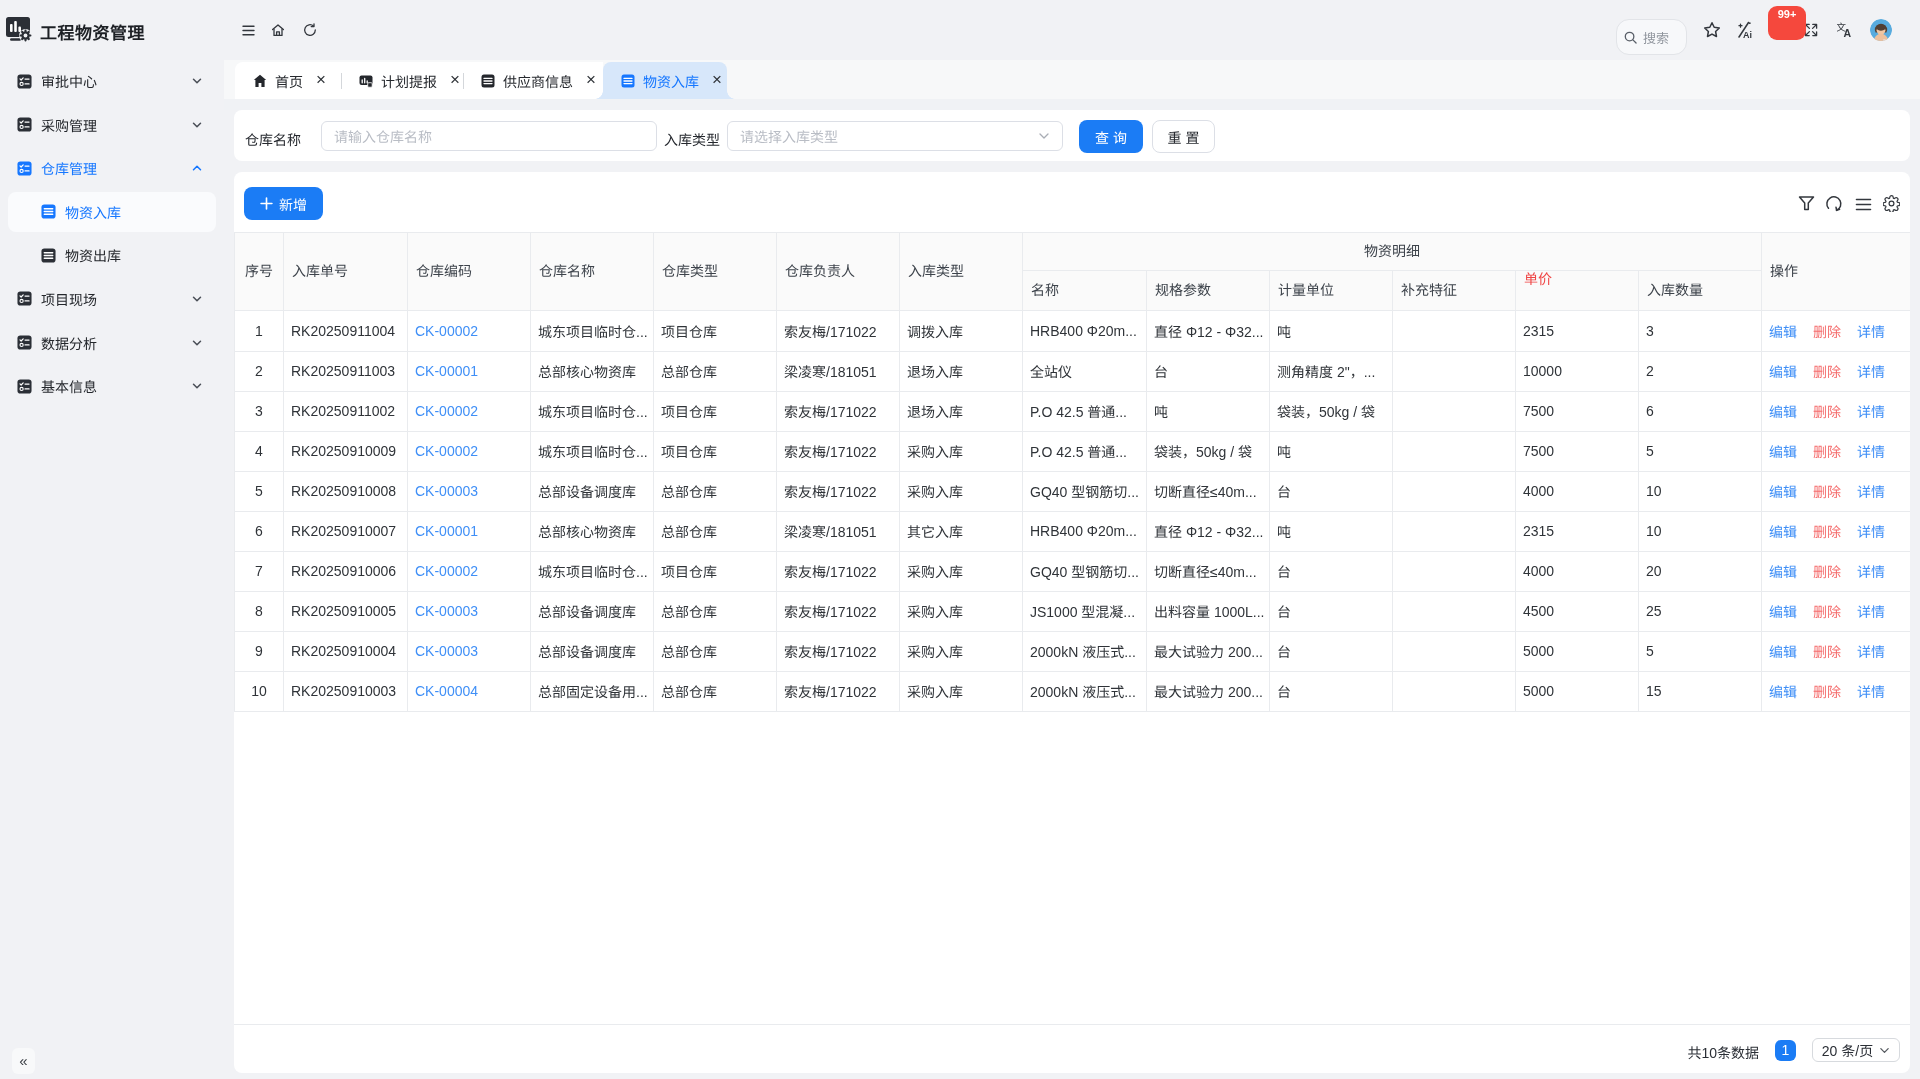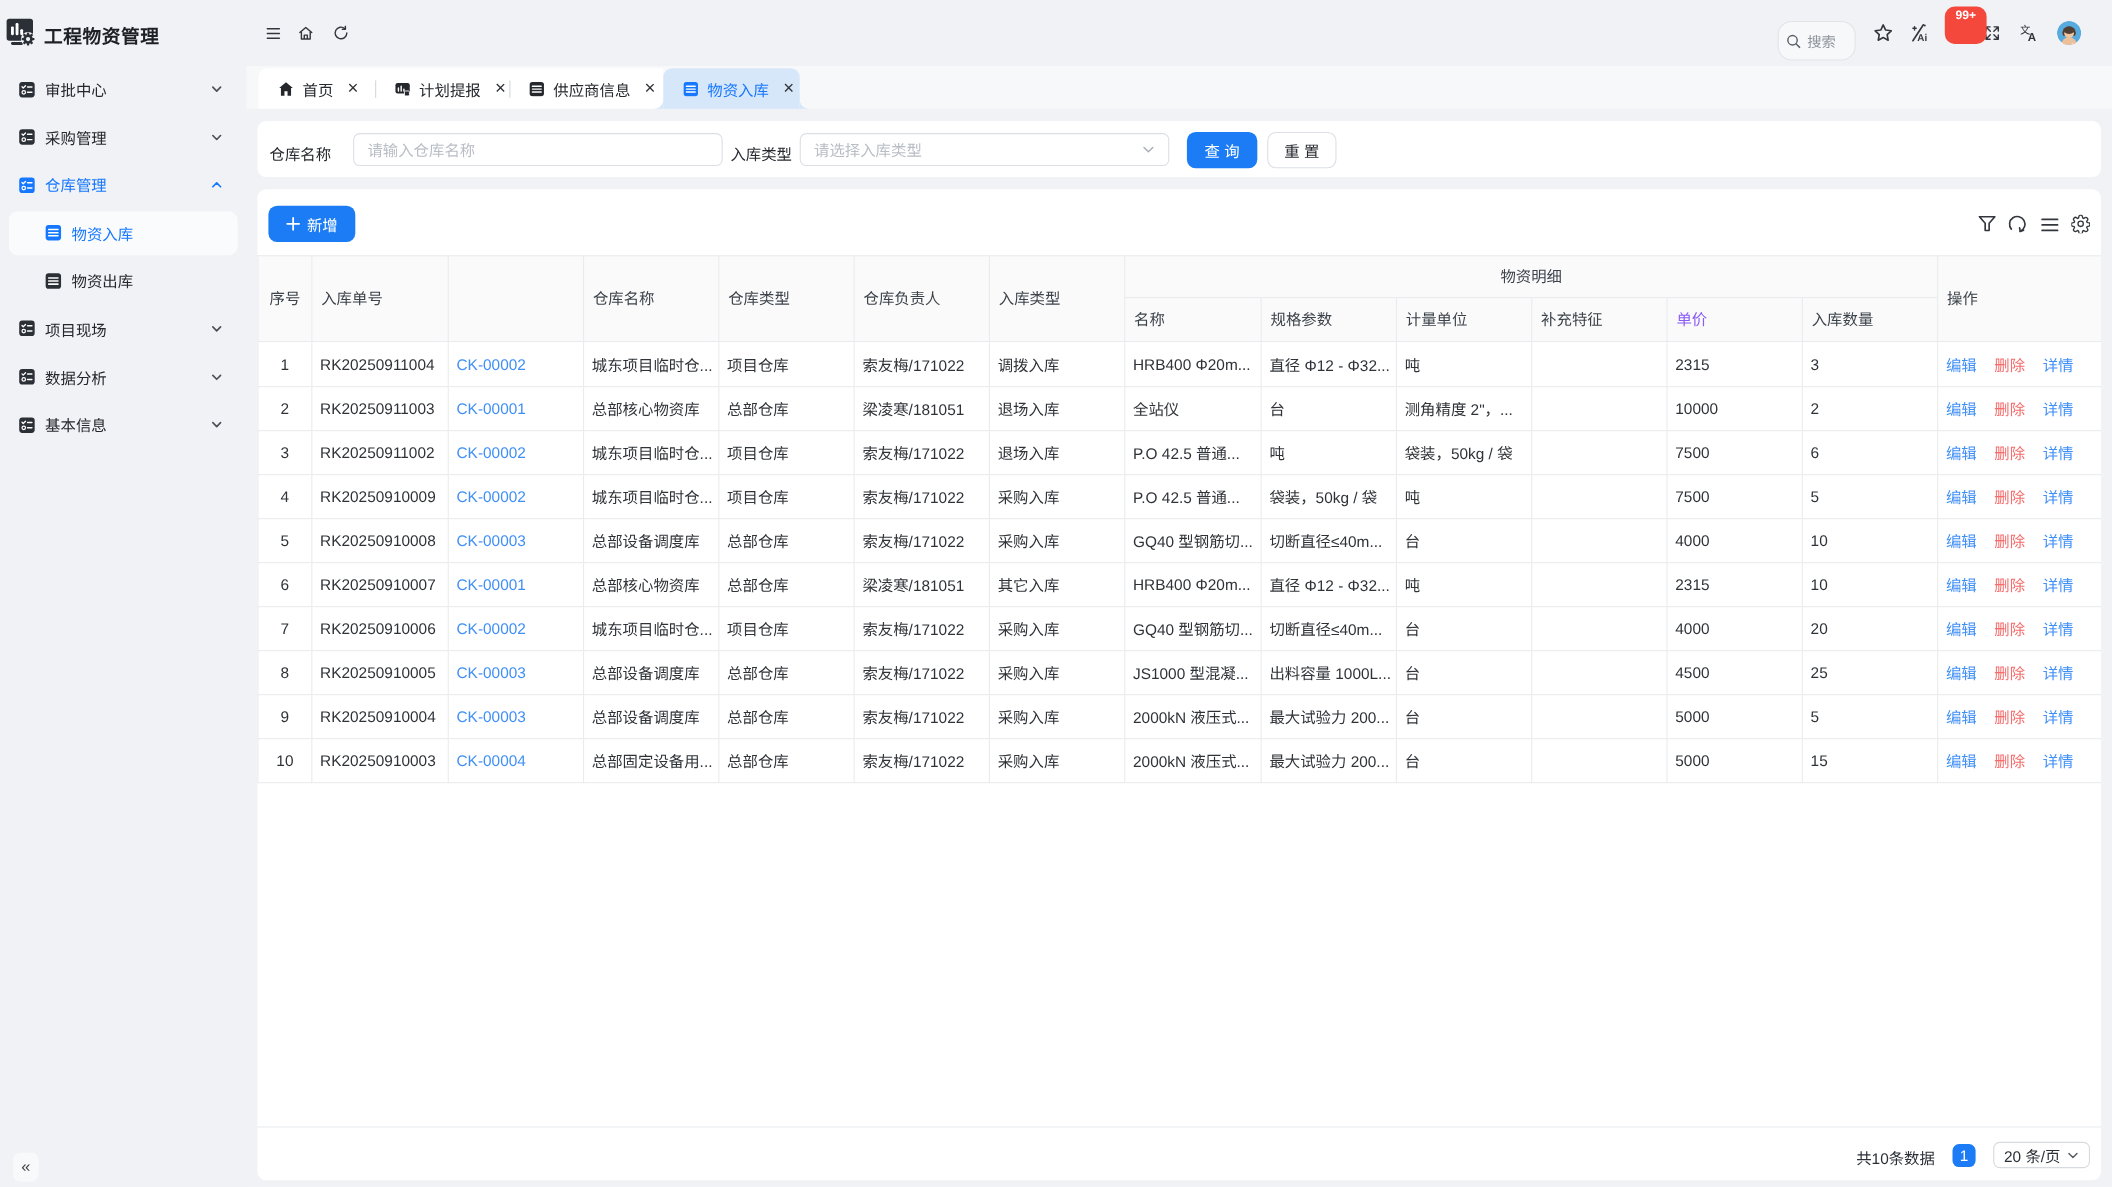--- a/index.html
+++ b/index.html
@@ -350,30 +350,31 @@
       <div style="position:absolute;left:665px;top:0;width:1px;height:79px;background:#e9ebee"></div>
       <div style="position:absolute;left:788px;top:0;width:1px;height:79px;background:#e9ebee"></div>
       <div style="position:absolute;left:1527px;top:0;width:1px;height:79px;background:#e9ebee"></div>
       <div style="position:absolute;left:912px;top:38px;width:1px;height:41px;background:#e9ebee"></div>
       <div style="position:absolute;left:1035px;top:38px;width:1px;height:41px;background:#e9ebee"></div>
       <div style="position:absolute;left:1158px;top:38px;width:1px;height:41px;background:#e9ebee"></div>
       <div style="position:absolute;left:1281px;top:38px;width:1px;height:41px;background:#e9ebee"></div>
       <div style="position:absolute;left:1404px;top:38px;width:1px;height:41px;background:#e9ebee"></div>
       <div style="position:absolute;left:1px;top:0;width:48px;height:78px;line-height:78px;text-align:center;color:#3d434b;">序号</div>
       <div style="position:absolute;left:50px;top:0;width:123px;height:78px;line-height:78px;padding-left:8px;color:#3d434b;">入库单号</div>
+      <div style="position:absolute;left:174px;top:0;width:122px;height:78px;line-height:78px;padding-left:8px;color:#3d434b;">仓库编码</div>
       <div style="position:absolute;left:297px;top:0;width:122px;height:78px;line-height:78px;padding-left:8px;color:#3d434b;">仓库名称</div>
       <div style="position:absolute;left:420px;top:0;width:122px;height:78px;line-height:78px;padding-left:8px;color:#3d434b;">仓库类型</div>
       <div style="position:absolute;left:543px;top:0;width:122px;height:78px;line-height:78px;padding-left:8px;color:#3d434b;">仓库负责人</div>
       <div style="position:absolute;left:666px;top:0;width:122px;height:78px;line-height:78px;padding-left:8px;color:#3d434b;">入库类型</div>
       <div style="position:absolute;left:789px;top:0;width:738px;height:38px;line-height:39px;text-align:center;color:#3d434b;">物资明细</div>
       <div style="position:absolute;left:789px;top:38px;width:123px;height:41px;line-height:41px;padding-left:8px;color:#3d434b;">名称</div>
       <div style="position:absolute;left:913px;top:38px;width:122px;height:41px;line-height:41px;padding-left:8px;color:#3d434b;">规格参数</div>
       <div style="position:absolute;left:1036px;top:38px;width:122px;height:41px;line-height:41px;padding-left:8px;color:#3d434b;">计量单位</div>
       <div style="position:absolute;left:1159px;top:38px;width:122px;height:41px;line-height:41px;padding-left:8px;color:#3d434b;">补充特征</div>
-      <div style="position:absolute;left:1282px;top:38px;width:122px;height:41px;line-height:41px;padding-left:8px;color:#8b5cf6;">单价</div>
+      <div style="position:absolute;left:1282px;top:27px;width:122px;height:41px;line-height:41px;padding-left:8px;color:#ef4444;">单价</div>
       <div style="position:absolute;left:1405px;top:38px;width:122px;height:41px;line-height:41px;padding-left:8px;color:#3d434b;">入库数量</div>
       <div style="position:absolute;left:1528px;top:0;width:148px;height:78px;line-height:78px;padding-left:8px;color:#3d434b;">操作</div>
     </div>
   <div style="position:absolute;left:0;top:139px;width:1676px;">
     <table id="dtable">
       <colgroup>
         <col style="width:49px">
           <col style="width:124px">
           <col style="width:123px">
           <col style="width:123px">

